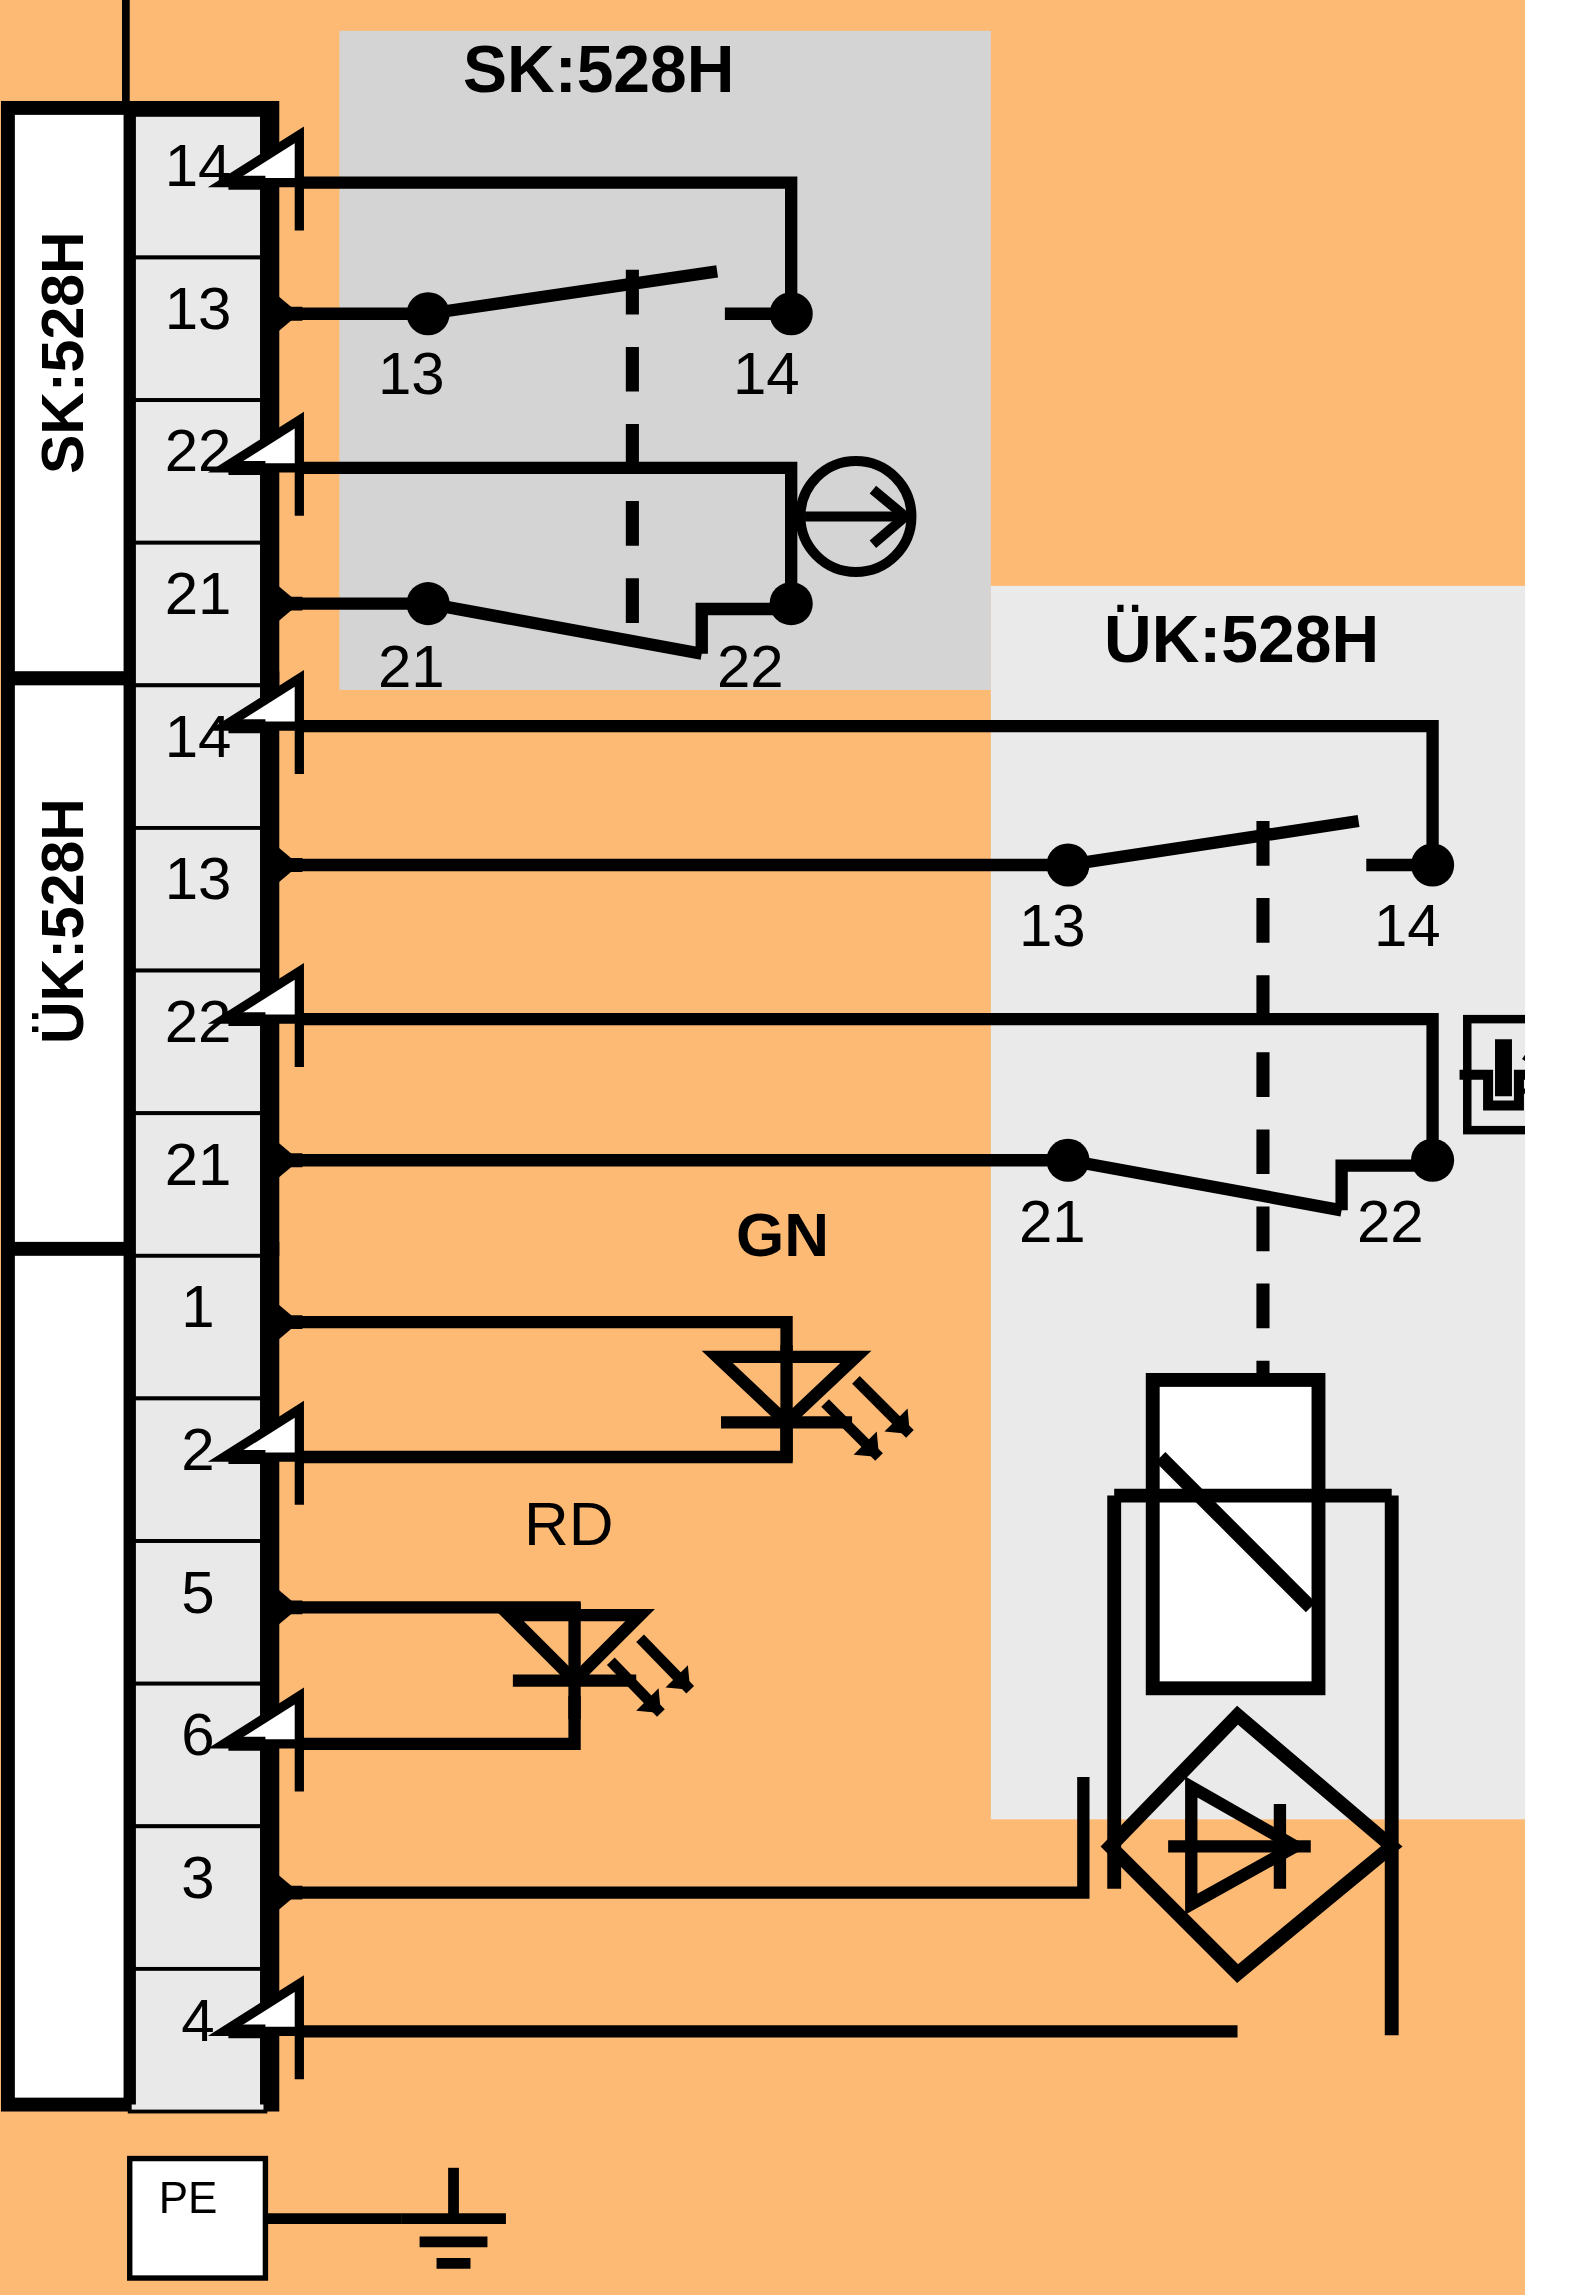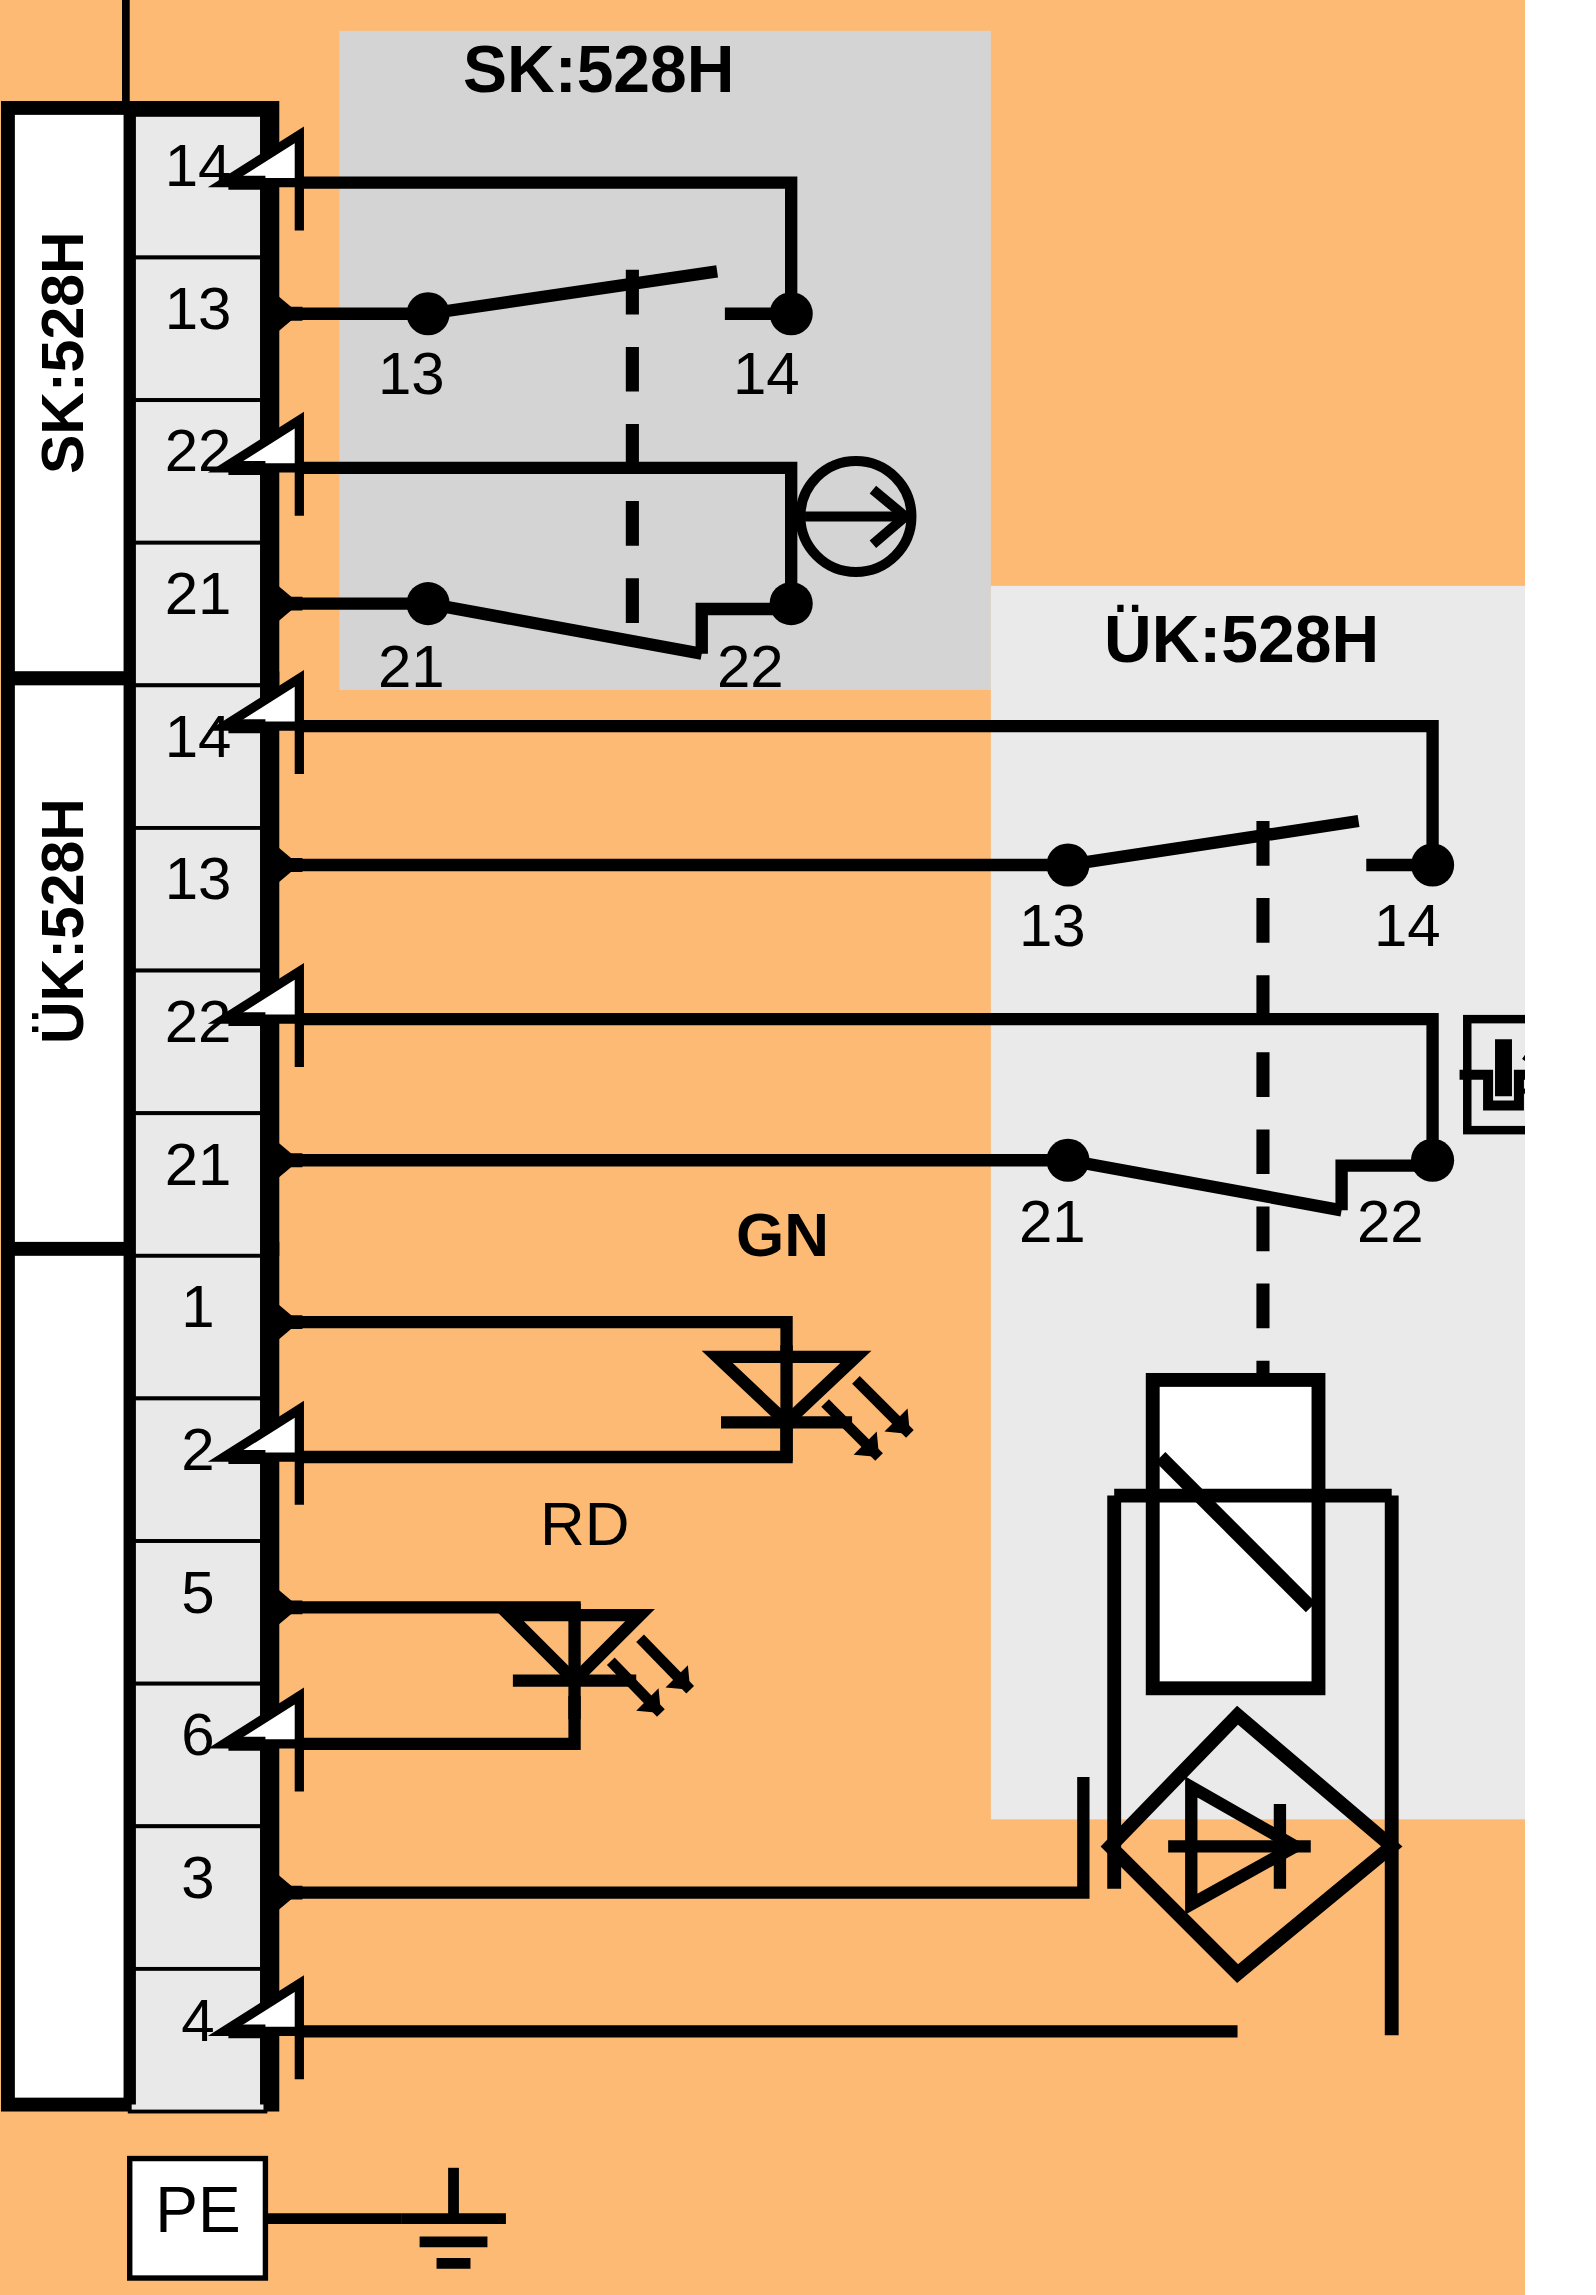--- a/index.html
+++ b/index.html
@@ -236,29 +236,29 @@
 <div class="lbl" style="left:130px; top:987px; width:136px; text-align:center; font-size:60px;">22</div>
 <div class="lbl" style="left:130px; top:1130px; width:136px; text-align:center; font-size:60px;">21</div>
 
 <div class="lbl" style="left:130px; top:1272px; width:136px; text-align:center; font-size:60px;">1</div>
 <div class="lbl" style="left:130px; top:1415px; width:136px; text-align:center; font-size:60px;">2</div>
 <div class="lbl" style="left:130px; top:1558px; width:136px; text-align:center; font-size:60px;">5</div>
 <div class="lbl" style="left:130px; top:1700px; width:136px; text-align:center; font-size:60px;">6</div>
 <div class="lbl" style="left:130px; top:1843px; width:136px; text-align:center; font-size:60px;">3</div>
 <div class="lbl" style="left:130px; top:1986px; width:136px; text-align:center; font-size:60px;">4</div>
 
-<div class="lbl" style="left:130px; top:2173px; width:136px; text-align:center; font-size:64px;">PE</div>
+<div class="lbl" style="left:120px; top:2173px; width:136px; text-align:center; font-size:44px;">PE</div>
 
 <div class="lbl" style="left:378px; top:339px; font-size:60px;">13</div>
 <div class="lbl" style="left:733px; top:339px; font-size:60px;">14</div>
 <div class="lbl" style="left:378px; top:632px; font-size:60px;">21</div>
 <div class="lbl" style="left:717px; top:632px; font-size:60px;">22</div>
 
 <div class="lbl" style="left:1019px; top:891px; font-size:60px;">13</div>
 <div class="lbl" style="left:1374px; top:891px; font-size:60px;">14</div>
 <div class="lbl" style="left:1019px; top:1187px; font-size:60px;">21</div>
 <div class="lbl" style="left:1357px; top:1187px; font-size:60px;">22</div>
 
 <div class="lbl" style="left:736px; top:1199px; font-size:62px;font-weight:bold;">GN</div>
-<div class="lbl" style="left:524px; top:1488px; font-size:62px;margin-left:16px;">RD</div>
+<div class="lbl" style="left:524px; top:1488px; font-size:62px;">RD</div>
 
 </div>
 
 
 </body></html>

